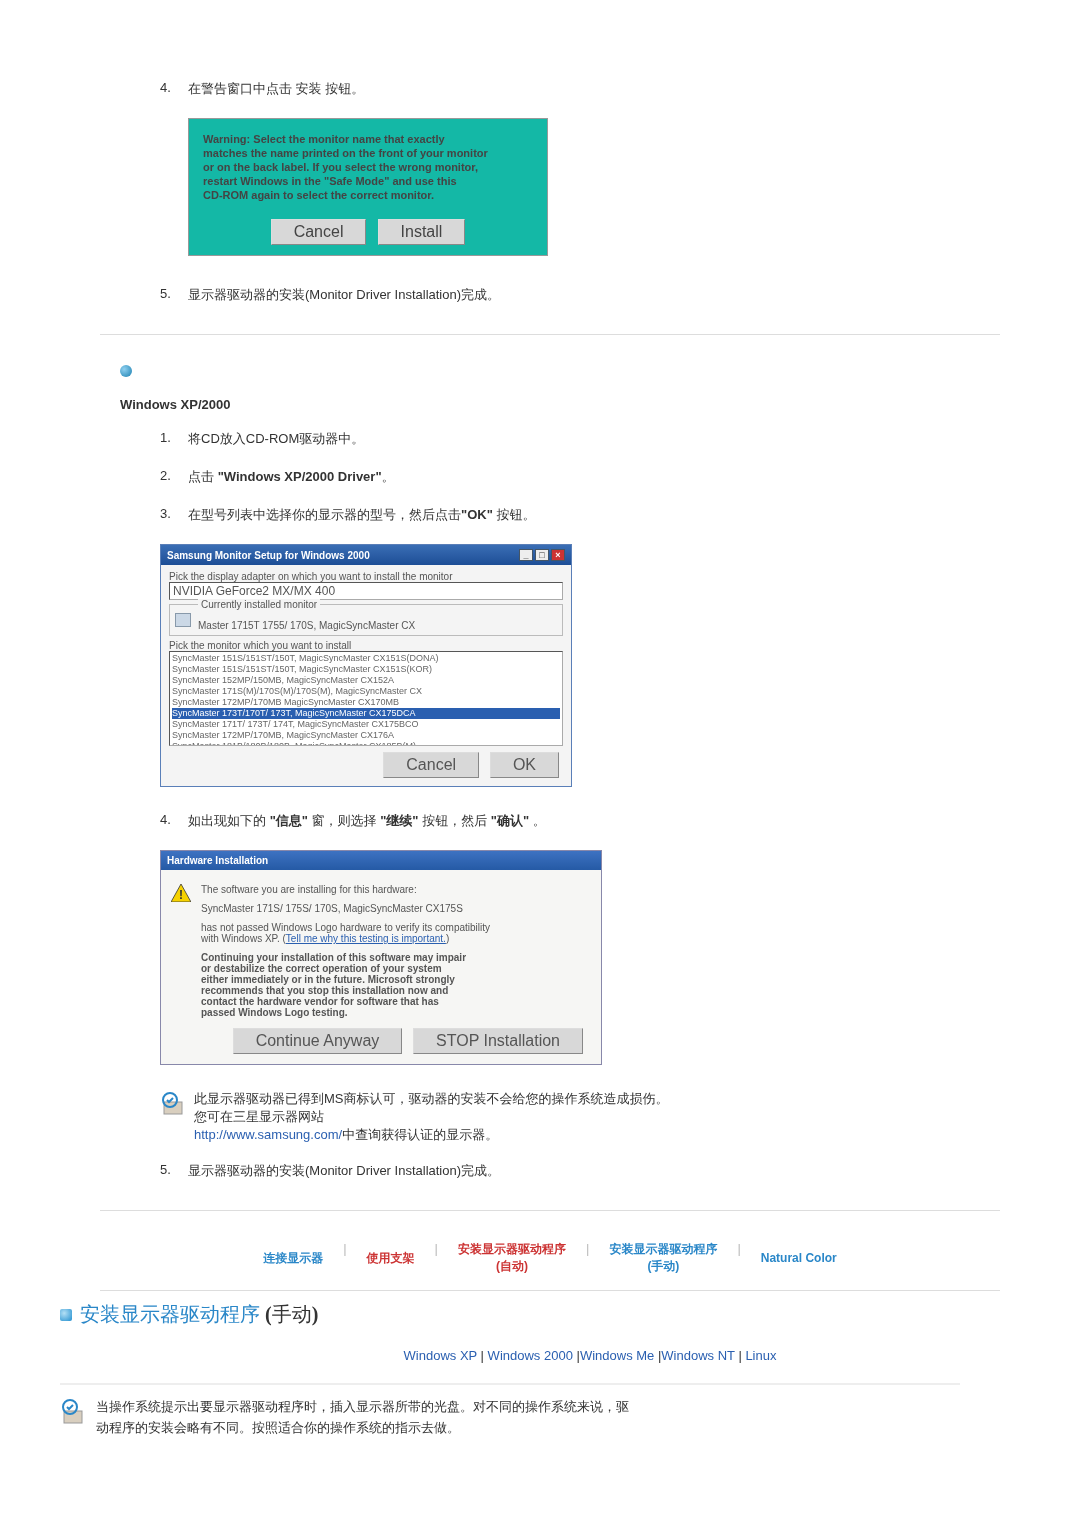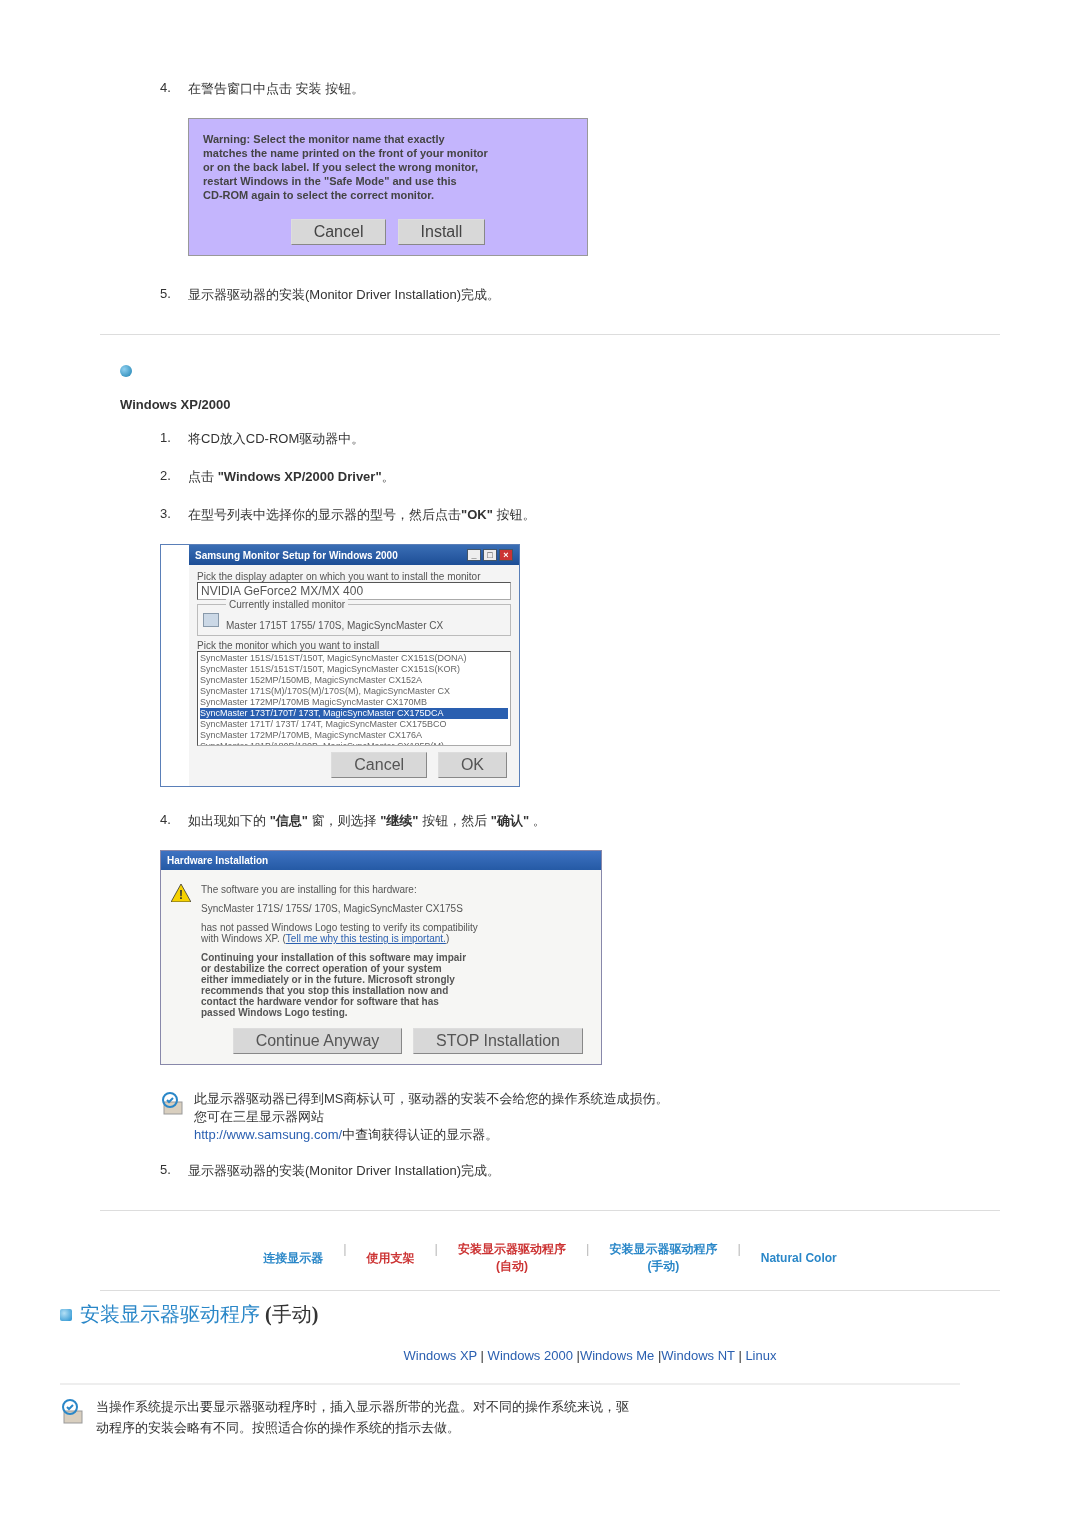--- a/index.html
+++ b/index.html
@@ -1,28 +1,28 @@
 <!DOCTYPE html>
 <html><head>
   <meta charset="utf-8">
   <style>
     * { margin: 0; padding: 0; box-sizing: border-box; }
     body { font-family: "SimSun", "Microsoft YaHei", Arial, sans-serif; font-size: 13px; background: #fff; color: #333; padding: 80px 60px 40px 160px; width: 1080px; }
     .step { margin-bottom: 20px; display: flex; gap: 8px; }
     .step-num { min-width: 20px; font-family: Arial, sans-serif; }
     .step-text { flex: 1; }
     .indent { margin-left: 28px; }
-    .img-warning { border: 1px solid #999; background: #c4b5fd; width: 400px; padding: 14px 14px 10px 14px; font-family: Arial, sans-serif; font-size: 11px; color: #444; margin-top: 12px; margin-bottom: 30px; }
+    .img-warning { border: 1px solid #999; background: #14b8a6; width: 360px; padding: 14px 14px 10px 14px; font-family: Arial, sans-serif; font-size: 11px; color: #444; margin-top: 12px; margin-bottom: 30px; }
     .img-warning .hdr { font-weight: bold; margin-bottom: 2px; }
     .img-warning .btns { text-align: center; margin-top: 18px; }
     .btn-3d { display: inline-block; border: 1px solid #888; border-top-color:#ddd; border-left-color:#ddd; background: #d8d8d8; padding: 3px 22px; font-size: 16px; margin: 0 4px; }
     hr.sep { border: none; border-top: 1px solid #ddd; margin: 30px 0 30px -60px; width: 900px; }
     .section-title { display: flex; align-items: flex-start; gap: 20px; font-weight: bold; margin: 0 0 18px -40px; font-family: Arial, sans-serif; flex-direction: column; }
     .bullet-blue { width: 12px; height: 12px; border-radius: 50%; background: radial-gradient(circle at 35% 35%, #8fd0f0, #1a7fb0); }
-    .dialog-imgbox { border: 1px solid #5a7fb8; width: 360px; margin: 10px 0 25px 0; font-size: 10px; font-family: Arial; padding-left: 28px; }
+    .dialog-imgbox { border: 1px solid #5a7fb8; width: 412px; margin: 10px 0 25px 0; font-size: 10px; font-family: Arial; }
     .dialog-title { background: linear-gradient(#3a6eb5,#1d4e96); color: #fff; padding: 4px 6px; font-weight: bold; display:flex; justify-content:space-between; align-items:center;}
     .dialog-title .wbtns span{ display:inline-block; width:14px; height:12px; background:#eee; border:1px solid #456; text-align:center; line-height:10px; color:#333; font-size:9px; margin-left:2px;}
     .dialog-title .wbtns .close{ background:#c33; color:#fff;}
     .dialog-body { background: #f4f4f4; padding: 6px 8px 8px 8px; color:#555; }
     .dialog-body .drop { border:1px inset #aaa; background:#fff; padding:1px 3px; font-size:12px; margin-bottom:4px;}
     .dialog-body .fieldset{ border:1px solid #bbb; padding:4px 28px 4px 28px; margin-bottom:4px; position:relative;}
     .dialog-body .fieldset .legend{ position:relative; top:-10px; background:#f4f4f4; padding:0 3px;}
     .dialog-body .mon-icon{ position:absolute; left:5px; top:8px; width:16px;height:14px;background:#cbd8e6;border:1px solid #89a;}
     .dialog-body .listbox{ border:1px inset #aaa; background:#fff; height:95px; overflow:hidden; font-size:9px; line-height:11px; color:#666; padding:1px 2px;}
     .dialog-body .listbox .sel{ background:#2a5fb0; color:#fff;}
@@ -153,21 +153,21 @@
   <div class="body">
     <span class="warn-tri">
       <svg viewBox="0 0 20 18">
           <polygon points="10,0 20,18 0,18" fill="#f6d200" stroke="#333" stroke-width="0.8"></polygon>
           <text x="10" y="15" text-anchor="middle" font-size="12" font-weight="bold" fill="#333">!</text>
         </svg>
     </span>
     <p>The software you are installing for this hardware:</p>
     <p>SyncMaster 171S/ 175S/ 170S, MagicSyncMaster CX175S</p>
     <p>
-      <span>has not passed Windows Logo testing to verify its compatibility</span><br>
+      <span>has not passed Windows Logo hardware to verify its compatibility</span><br>
       <span>with Windows XP. (</span><a>Tell me why this testing is important.</a><span>)</span>
     </p>
     <p class="bold">
       <span>Continuing your installation of this software may impair</span><br>
       <span>or destabilize the correct operation of your system</span><br>
       <span>either immediately or in the future. Microsoft strongly</span><br>
       <span>recommends that you stop this installation now and</span><br>
       <span>contact the hardware vendor for software that has</span><br>
       <span>passed Windows Logo testing.</span>
     </p>

